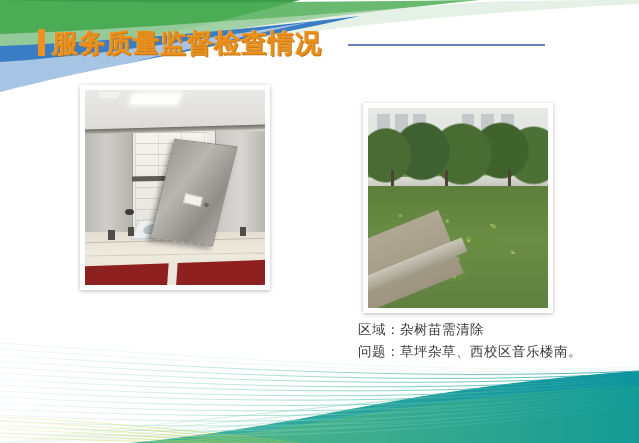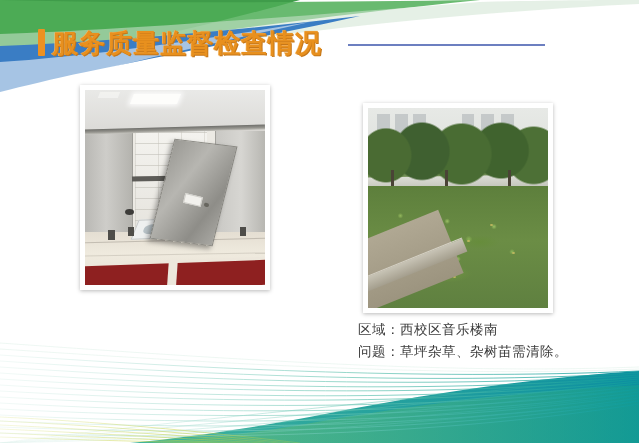--- a/index.html
+++ b/index.html
@@ -370,22 +370,22 @@
       <div class="leaf" style="left:80%;top:72%"></div>
       <div class="leaf" style="left:30%;top:78%"></div>
       <div class="leaf" style="left:47%;top:84%"></div>
       <div class="path"></div>
       <div class="curb"></div>
     </div>
   </div>
 
 
   <div class="caption caption-right">
-    <div>区域：西校区音乐楼南</div>
-    <div>问题：草坪杂草、杂树苗需清除。</div>
+    <div>区域：杂树苗需清除</div>
+    <div>问题：草坪杂草、西校区音乐楼南。</div>
   </div>
 
   <svg class="deco-bottom" viewBox="0 0 639 110" preserveAspectRatio="none">
     <defs>
       <linearGradient id="gTeal" x1="0" y1="0" x2="1" y2="0">
         <stop offset="0%" stop-color="#CFEAE2" stop-opacity="0.35"></stop>
         <stop offset="55%" stop-color="#63C3B0" stop-opacity="0.85"></stop>
         <stop offset="100%" stop-color="#0E9C9C" stop-opacity="1"></stop>
       </linearGradient>
       <linearGradient id="gYel" x1="0" y1="0" x2="1" y2="0">

